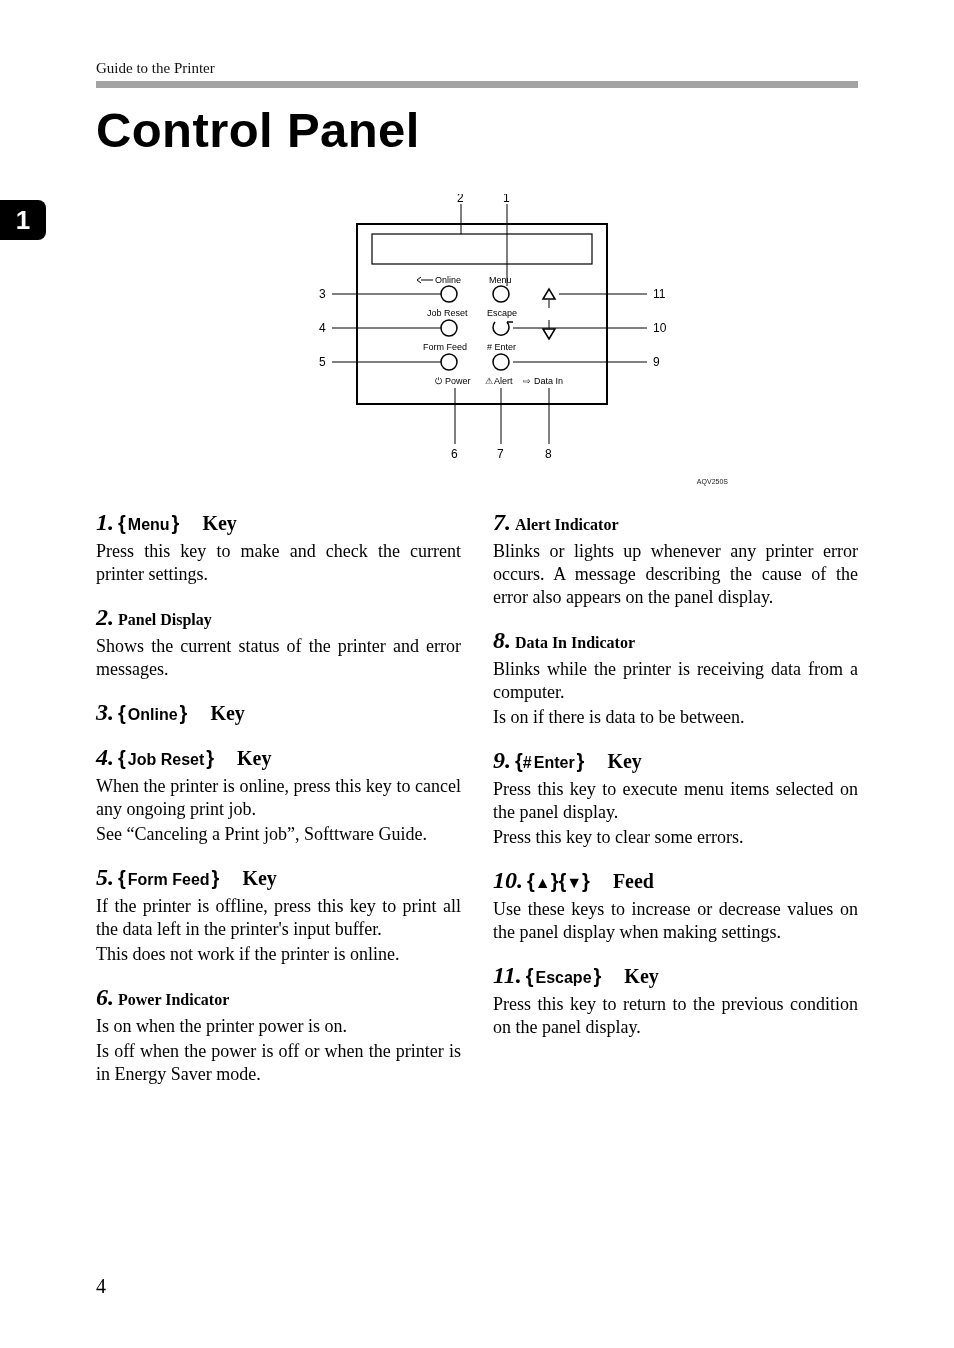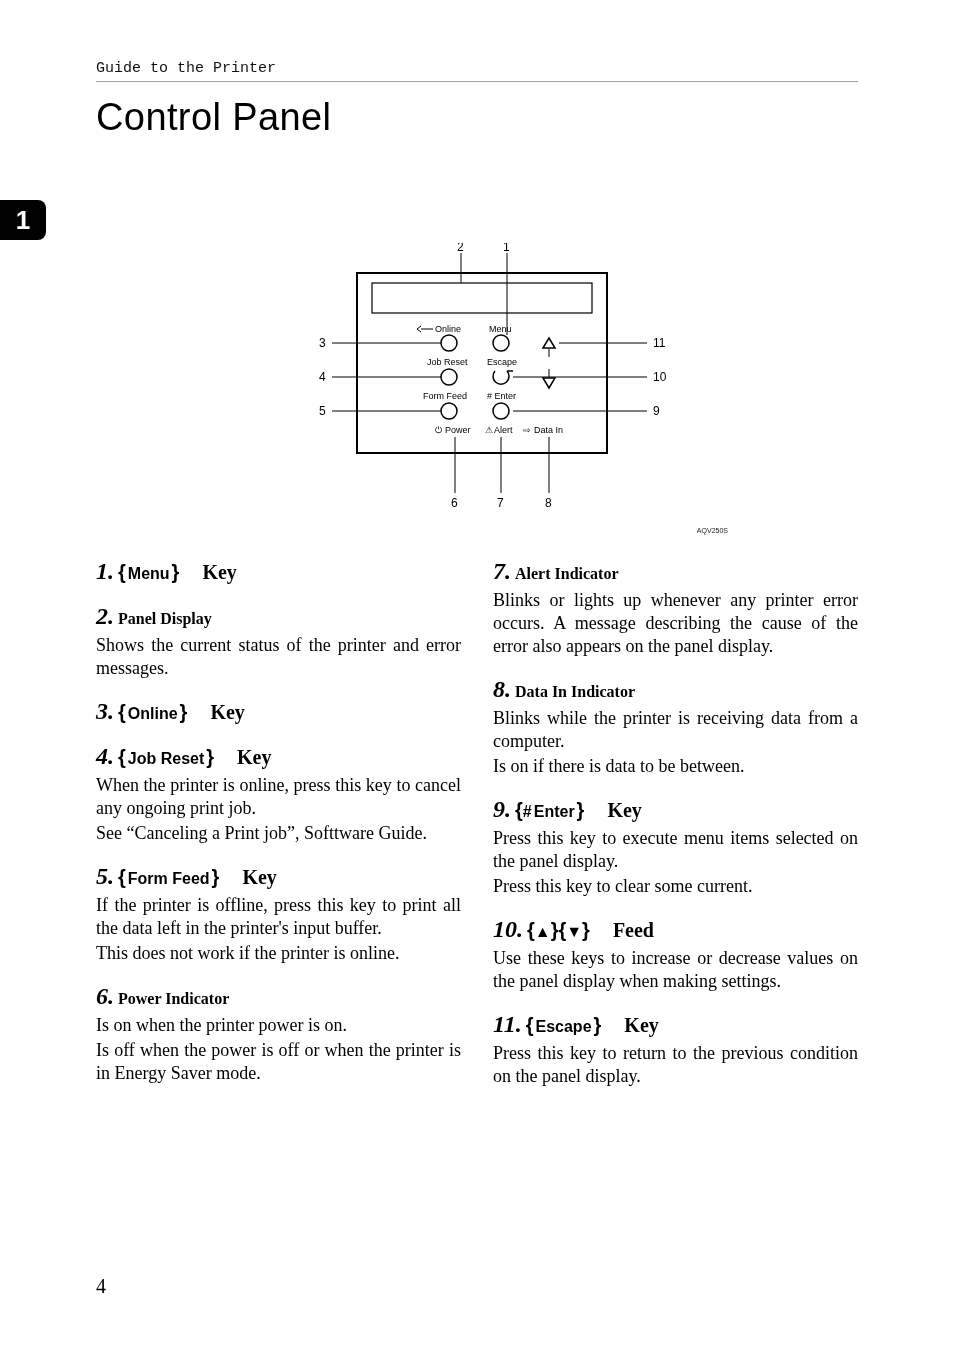--- a/index.html
+++ b/index.html
@@ -1,19 +1,19 @@
 <!DOCTYPE html>
 <html><head>
 <meta charset="utf-8">
 <style>
   * { box-sizing: border-box; margin: 0; padding: 0; }
   html, body { width: 954px; height: 1348px; background: #fff; font-family: "Times New Roman", Times, serif; color: #000; }
   .page { width: 954px; height: 1348px; position: relative; padding: 60px 96px 60px 96px; }
-  .header-line { font-family: Liberation Mono, monospace; font-size: 15px; color: #111; padding-bottom: 4px; border-bottom: 1px solid #a3a3a3; margin-bottom: 14px; }
-  .title { font-family: "Arial Black", Arial, Helvetica, sans-serif; font-weight: 400; font-size: 38px; letter-spacing: 0.4px; margin-bottom: 104px; }
+  .header-line { font-family: Liberation Serif, serif; font-size: 15px; color: #111; padding-bottom: 4px; border-bottom: 7px solid #a3a3a3; margin-bottom: 14px; }
+  .title { font-family: "Arial Black", Arial, Helvetica, sans-serif; font-weight: 700; font-size: 49px; letter-spacing: 0.4px; margin-bottom: 36px; }
   .chapter-tab { position: absolute; left: 0; top: 200px; width: 46px; height: 40px; background: #000; color: #fff; border-radius: 0 8px 8px 0; font-family: Arial, Helvetica, sans-serif; font-weight: bold; font-size: 26px; display: flex; align-items: center; justify-content: center; }
   .diagram-area { text-align: center; margin: 0 auto 24px auto; }
   .diagram-area svg { display: inline-block; }
   .diagram-code { font-family: Arial, Helvetica, sans-serif; font-size: 7px; color: #222; text-align: right; display: block; margin-right: 130px; }
   .columns { column-count: 2; column-gap: 32px; }
   .item { break-inside: avoid-column; margin-bottom: 18px; }
   .item-head { font-size: 20px; margin-bottom: 4px; display: flex; align-items: baseline; flex-wrap: wrap; }
   .num { font-style: italic; font-weight: bold; font-size: 24px; margin-right: 4px; }
   .keycap-wrap { font-family: Arial, Helvetica, sans-serif; font-weight: bold; font-size: 16px; display: inline-flex; align-items: baseline; }
   .brk { font-weight: bold; font-size: 20px; font-family: Arial, Helvetica, sans-serif; }
@@ -119,20 +119,23 @@
     <div class="item">
       <div class="item-head">
         <span class="num"><span>1.</span></span>
         <span class="keycap-wrap">
             <span class="brk">{</span>
             <span class="keylabel">Menu</span>
             <span class="brk">}</span>
           </span>
         <span class="tail">Key</span>
       </div>
+      <div class="body">
+          <p>Press this key to make and check the current printer settings.</p>
+        </div>
     </div>
 
     <div class="item">
       <div class="item-head">
         <span class="num"><span>2.</span></span>
         <span class="plain-head">Panel Display</span>
       </div>
       <div class="body">
           <p>Shows the current status of the printer and error messages.</p>
         </div>
@@ -220,21 +223,21 @@
         <span class="keycap-wrap">
             <span class="brk">{</span>
             <span class="hash">#</span> 
             <span class="keylabel">Enter</span>
             <span class="brk">}</span>
           </span>
         <span class="tail">Key</span>
       </div>
       <div class="body">
         <p>Press this key to execute menu items selected on the panel display.</p>
-        <p>Press this key to clear some current.</p>
+        <p>Press this key to clear some errors.</p>
       </div>
     </div>
 
     <div class="item">
       <div class="item-head">
         <span class="num"><span>10.</span></span>
         <span class="keycap-wrap">
             <span class="brk">{</span>
             <span class="arrow">▲</span>
             <span class="brk">}</span>

